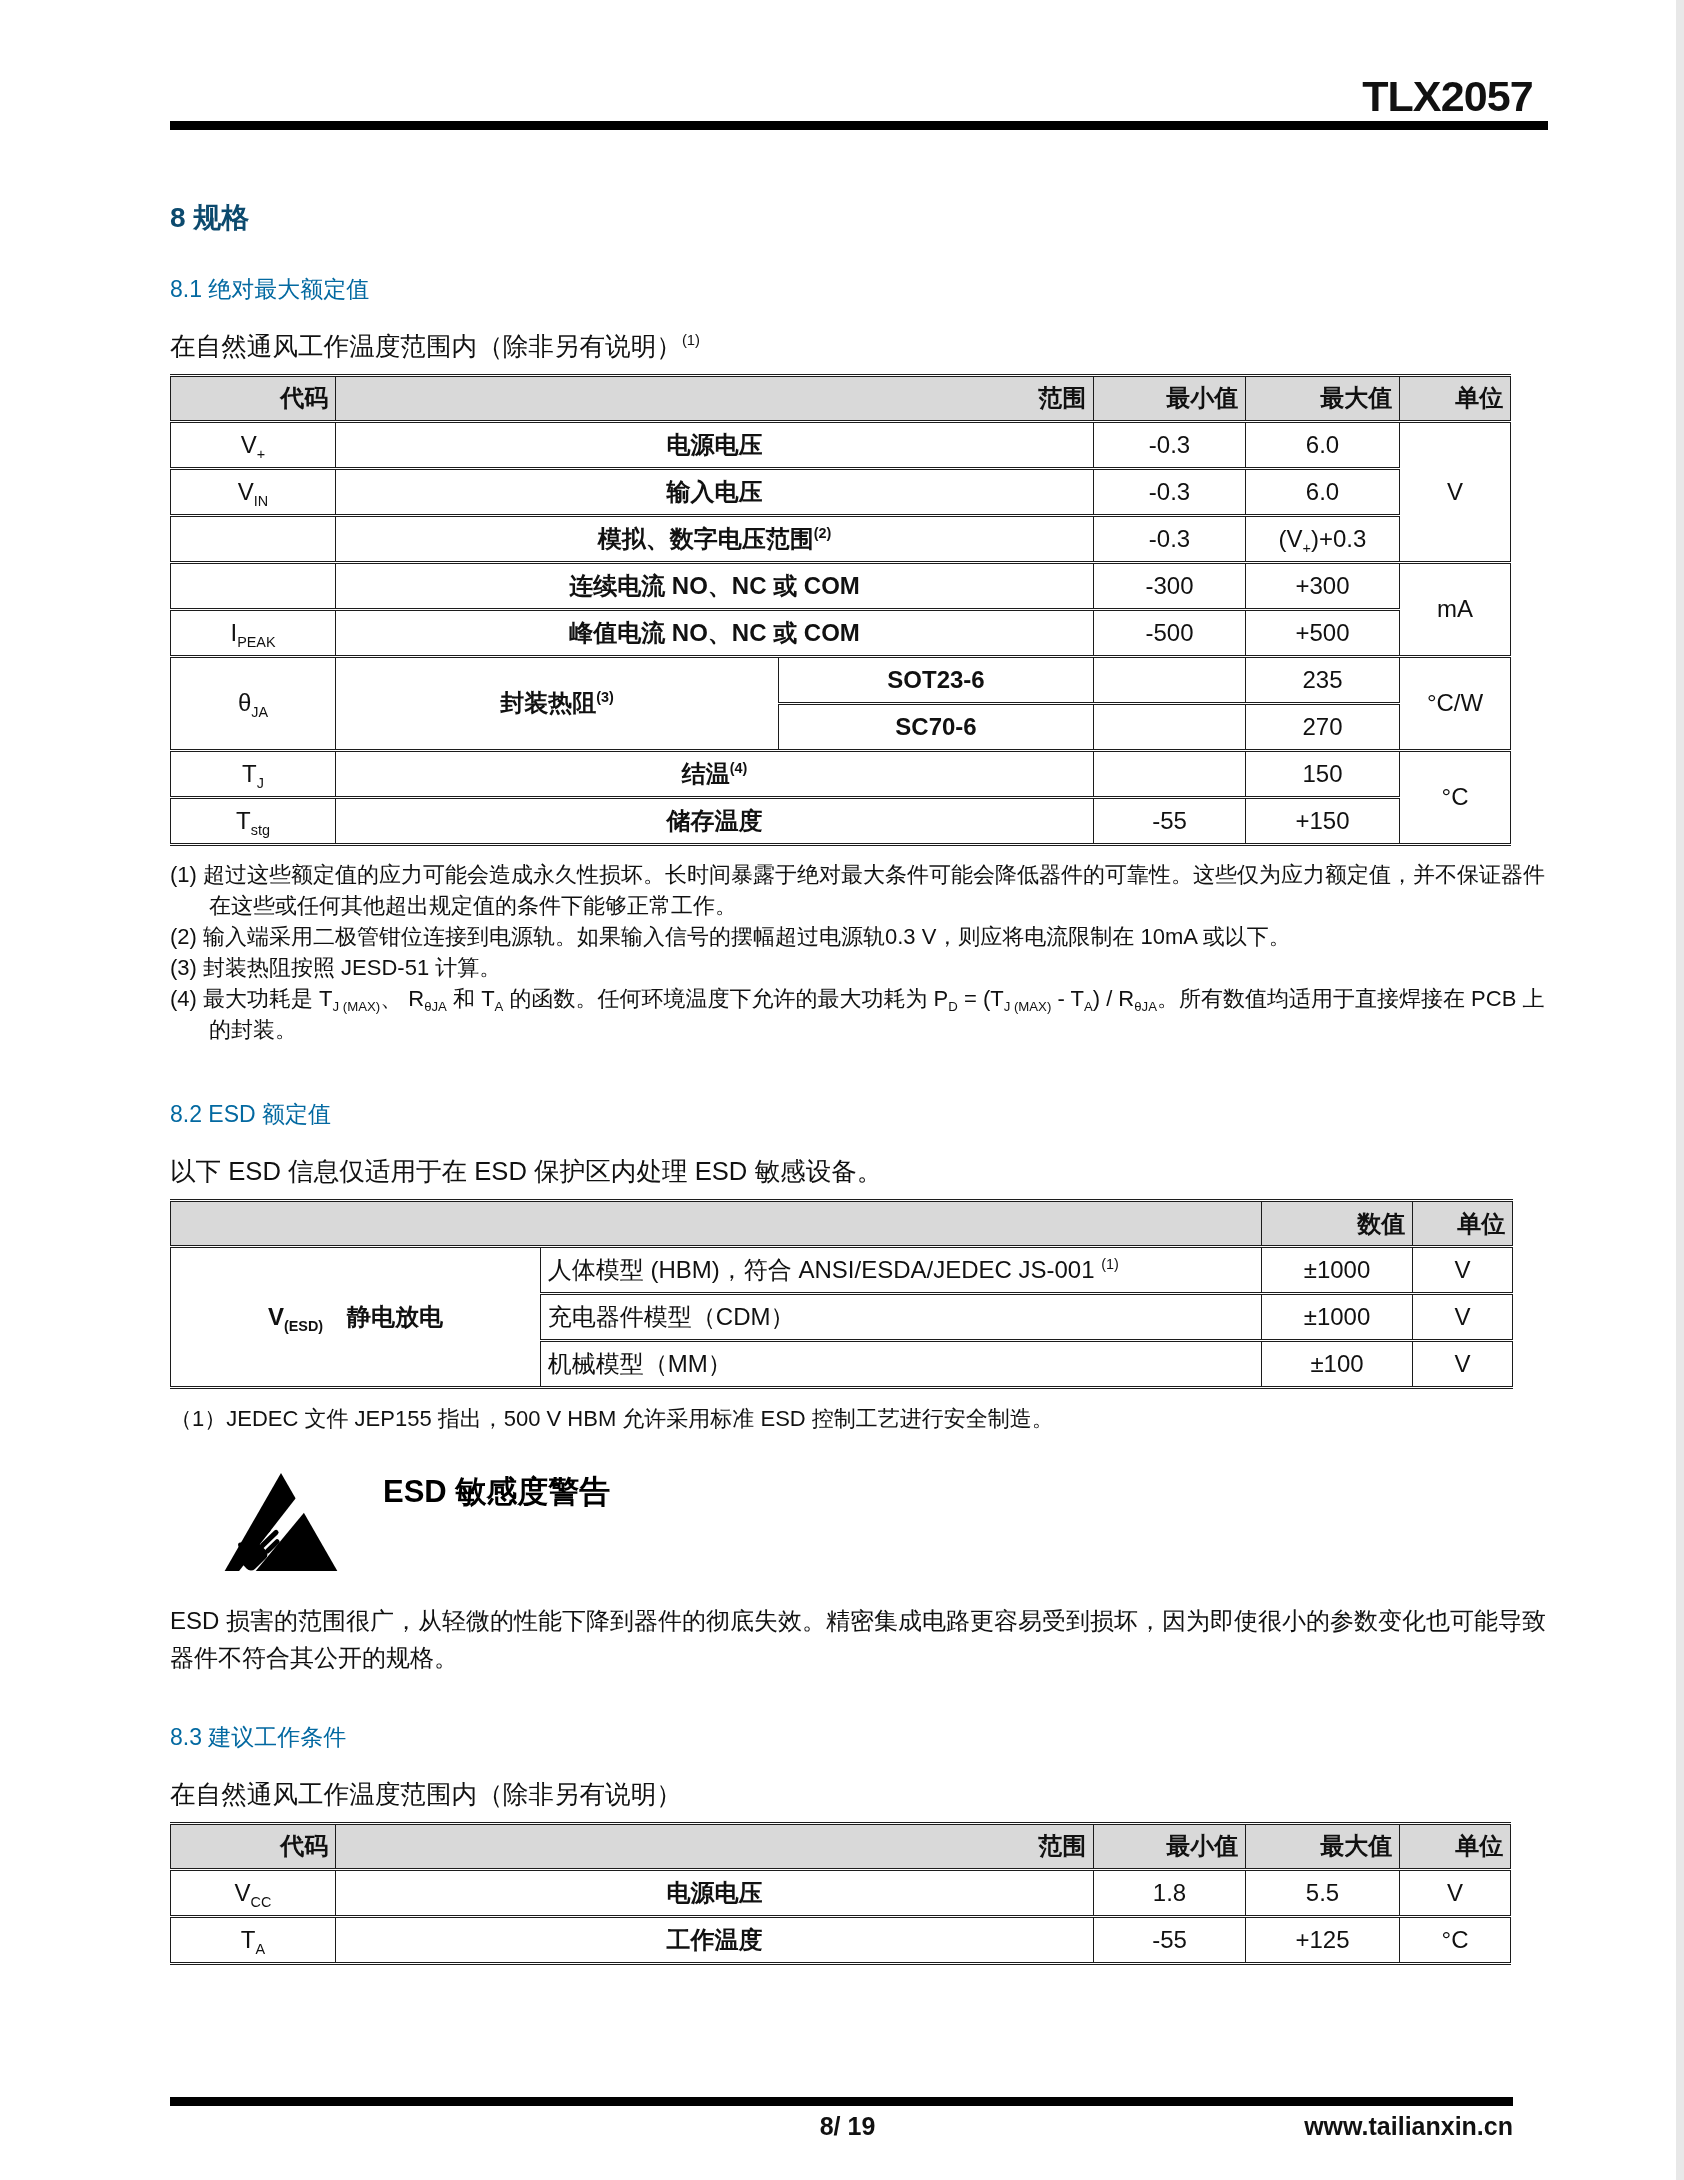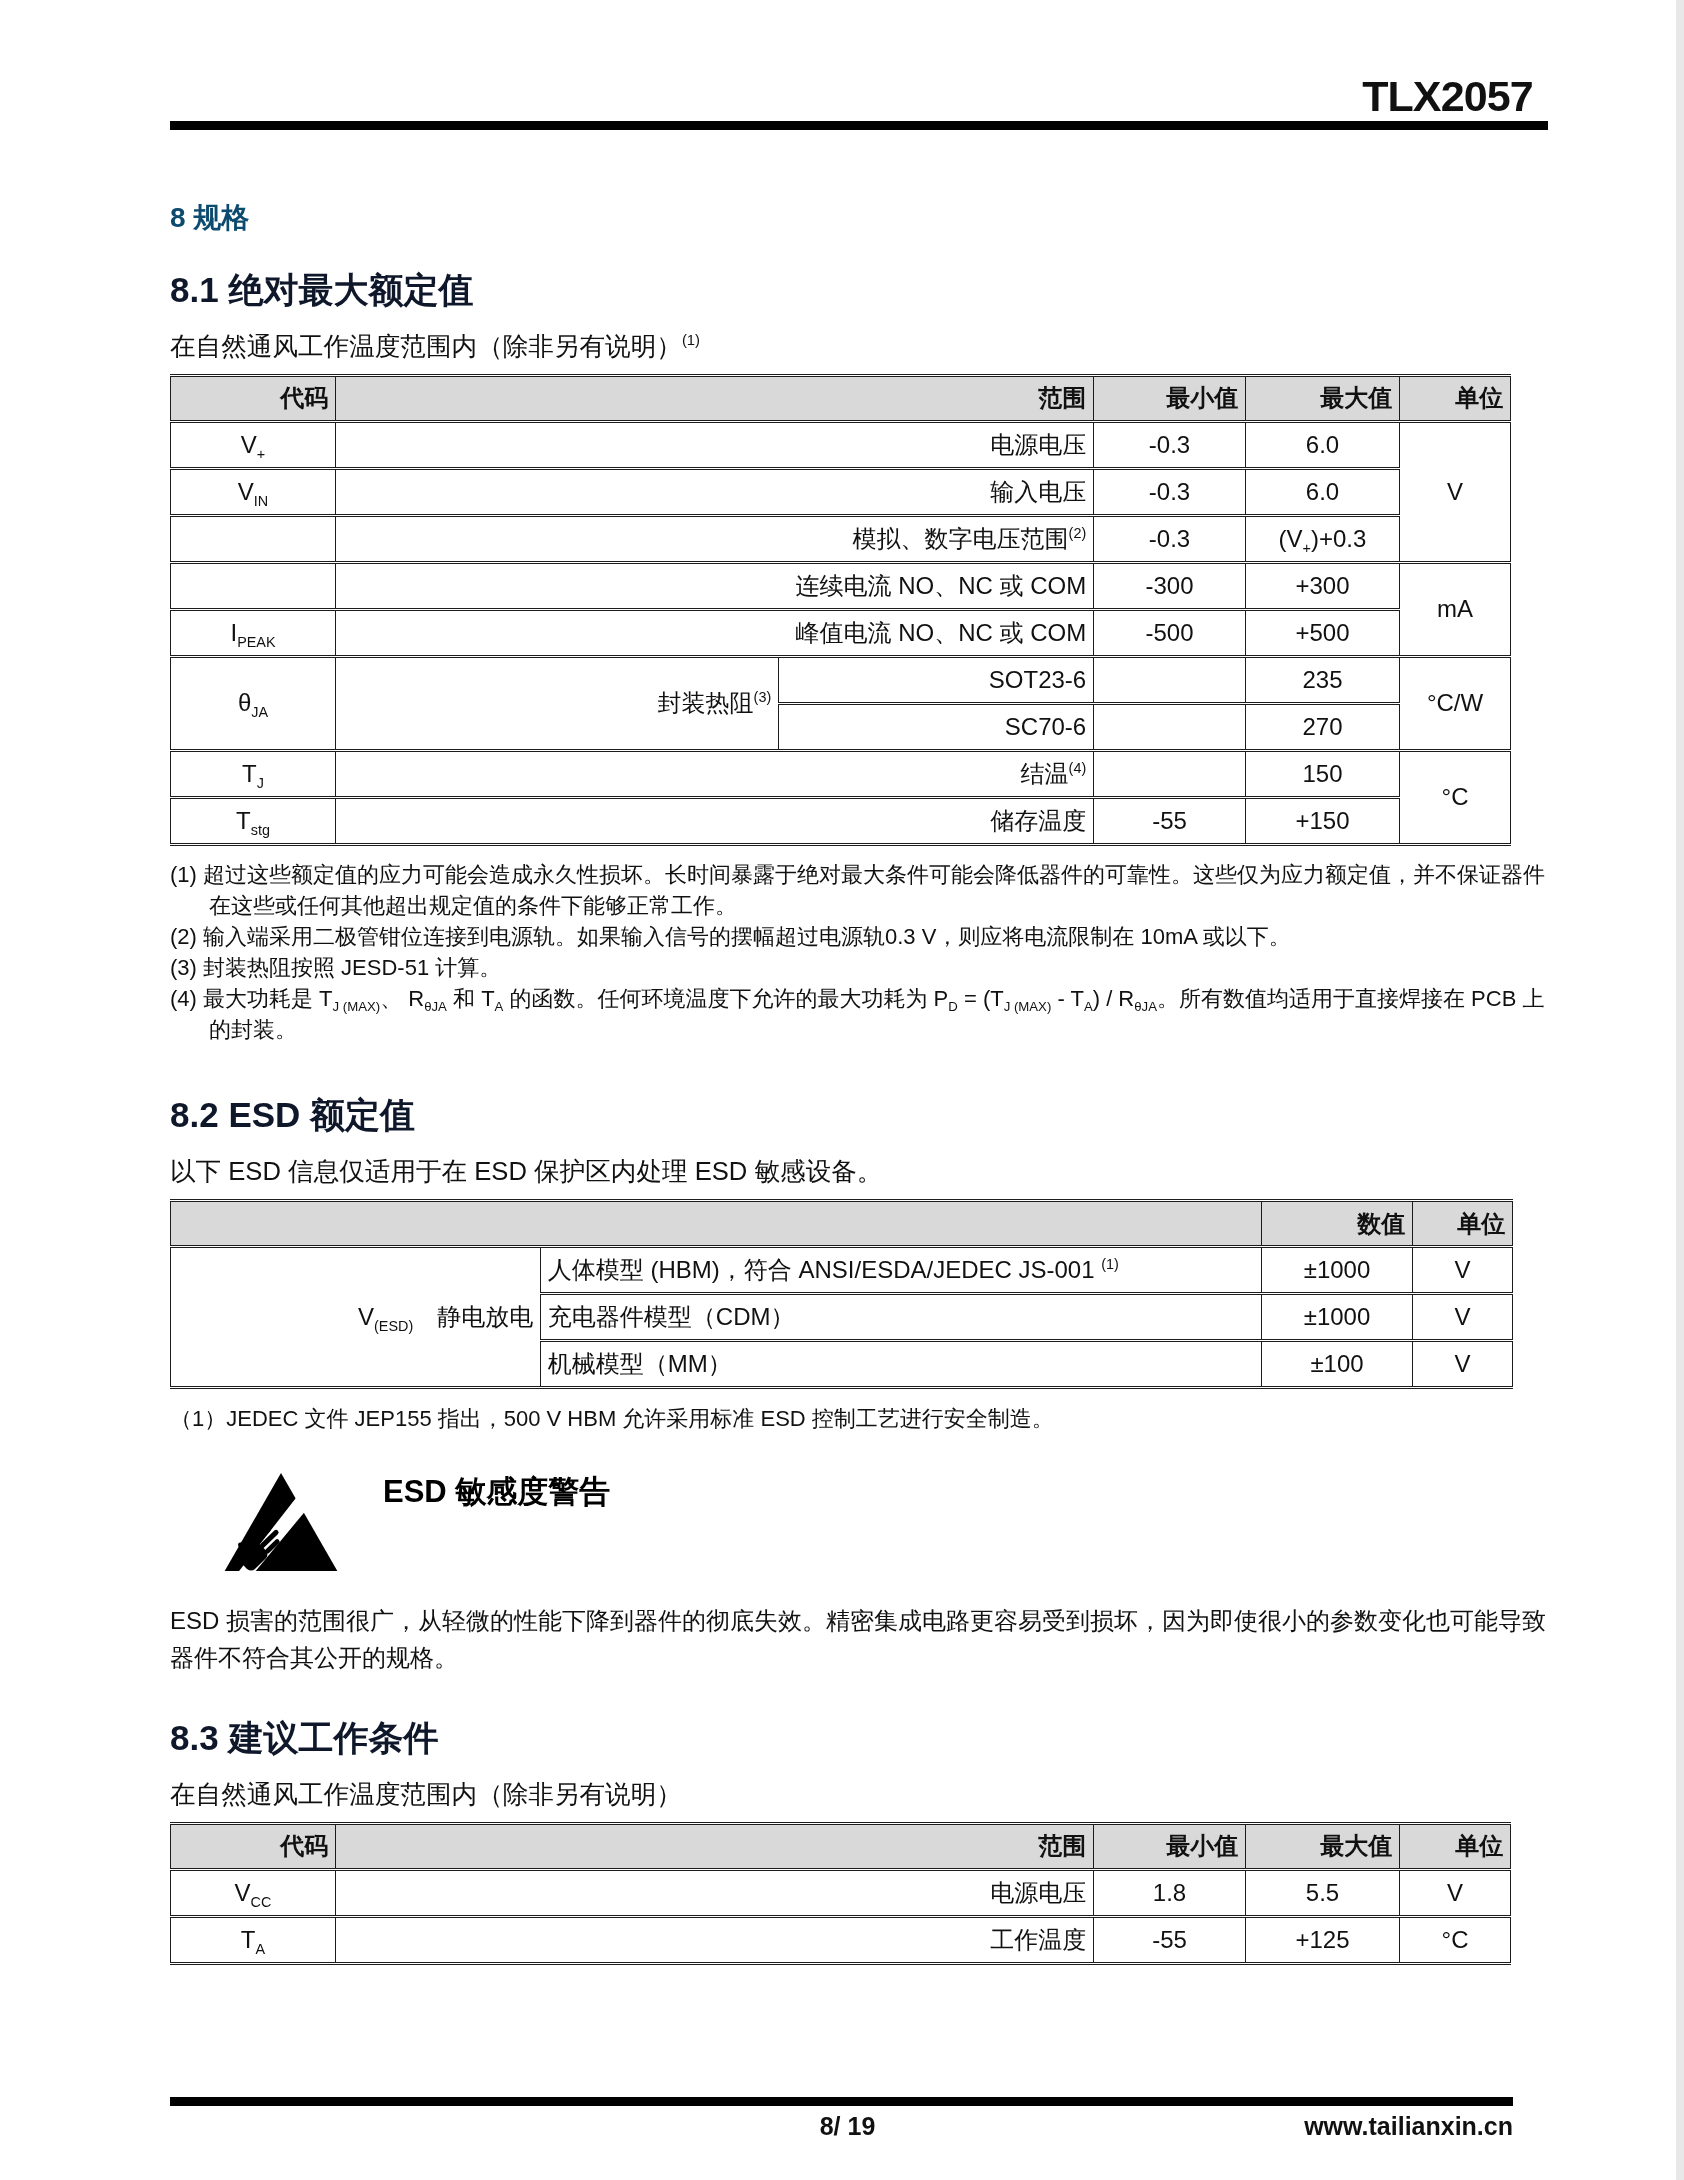--- a/index.html
+++ b/index.html
@@ -20,41 +20,41 @@
     text-align:right;
     font-size:43px;font-weight:bold;
     letter-spacing:-0.9px;
     line-height:46px;
     padding-right:15.3px;
   }
   .top-rule{height:9.4px;background:#000;margin-top:1.7px;}
 
   
   h1.sec{font-size:28px;font-weight:bold;margin:64px 0 0 0;line-height:48px;color:#0c4a6e;}
-  h2.sec{font-size:35px;font-weight:bold;margin:25.6px 0 0 0;line-height:43px;color:#0f172a;}
+  h2.sec{font-size:23px;font-weight:normal;margin:25.6px 0 0 0;line-height:43px;color:#0369a1;}
   .intro{font-size:25.6px;margin-top:19px;line-height:32px;}
   .intro sup{font-size:58%;}
   .body-par{font-size:24px;line-height:37px;margin-top:29px;width:1378px;}
 
   
   table.spec{
     border-collapse:collapse;table-layout:fixed;
     width:1341px;margin-top:12px;background:#fff;
   }
   table.spec th,table.spec td{
     border-left:1.7px solid #1c1c1c;border-right:1.7px solid #1c1c1c;
     border-top:3.4px double #1c1c1c;border-bottom:3.4px double #1c1c1c;
     font-size:24px;height:44px;vertical-align:middle;
     padding:0 6.8px;overflow:hidden;
   }
   table.spec th{
     background:#d9d9d9;font-weight:bold;text-align:right;height:43px;
   }
   td.c{text-align:center;}
-  td.l{text-align:right;padding-left:13.6px;}
+  td.l{text-align:center;padding-left:13.6px;font-weight:bold;}
   td.lp{text-align:left;padding-left:34px;}
   sub{font-size:60%;line-height:0;}
   sup{font-size:60%;line-height:0;}
 
   
   .fnotes{margin-top:13.6px;}
   .fnote{
     font-size:22px;line-height:31px;
     padding-left:39px;text-indent:-39px;
     width:1343px;

